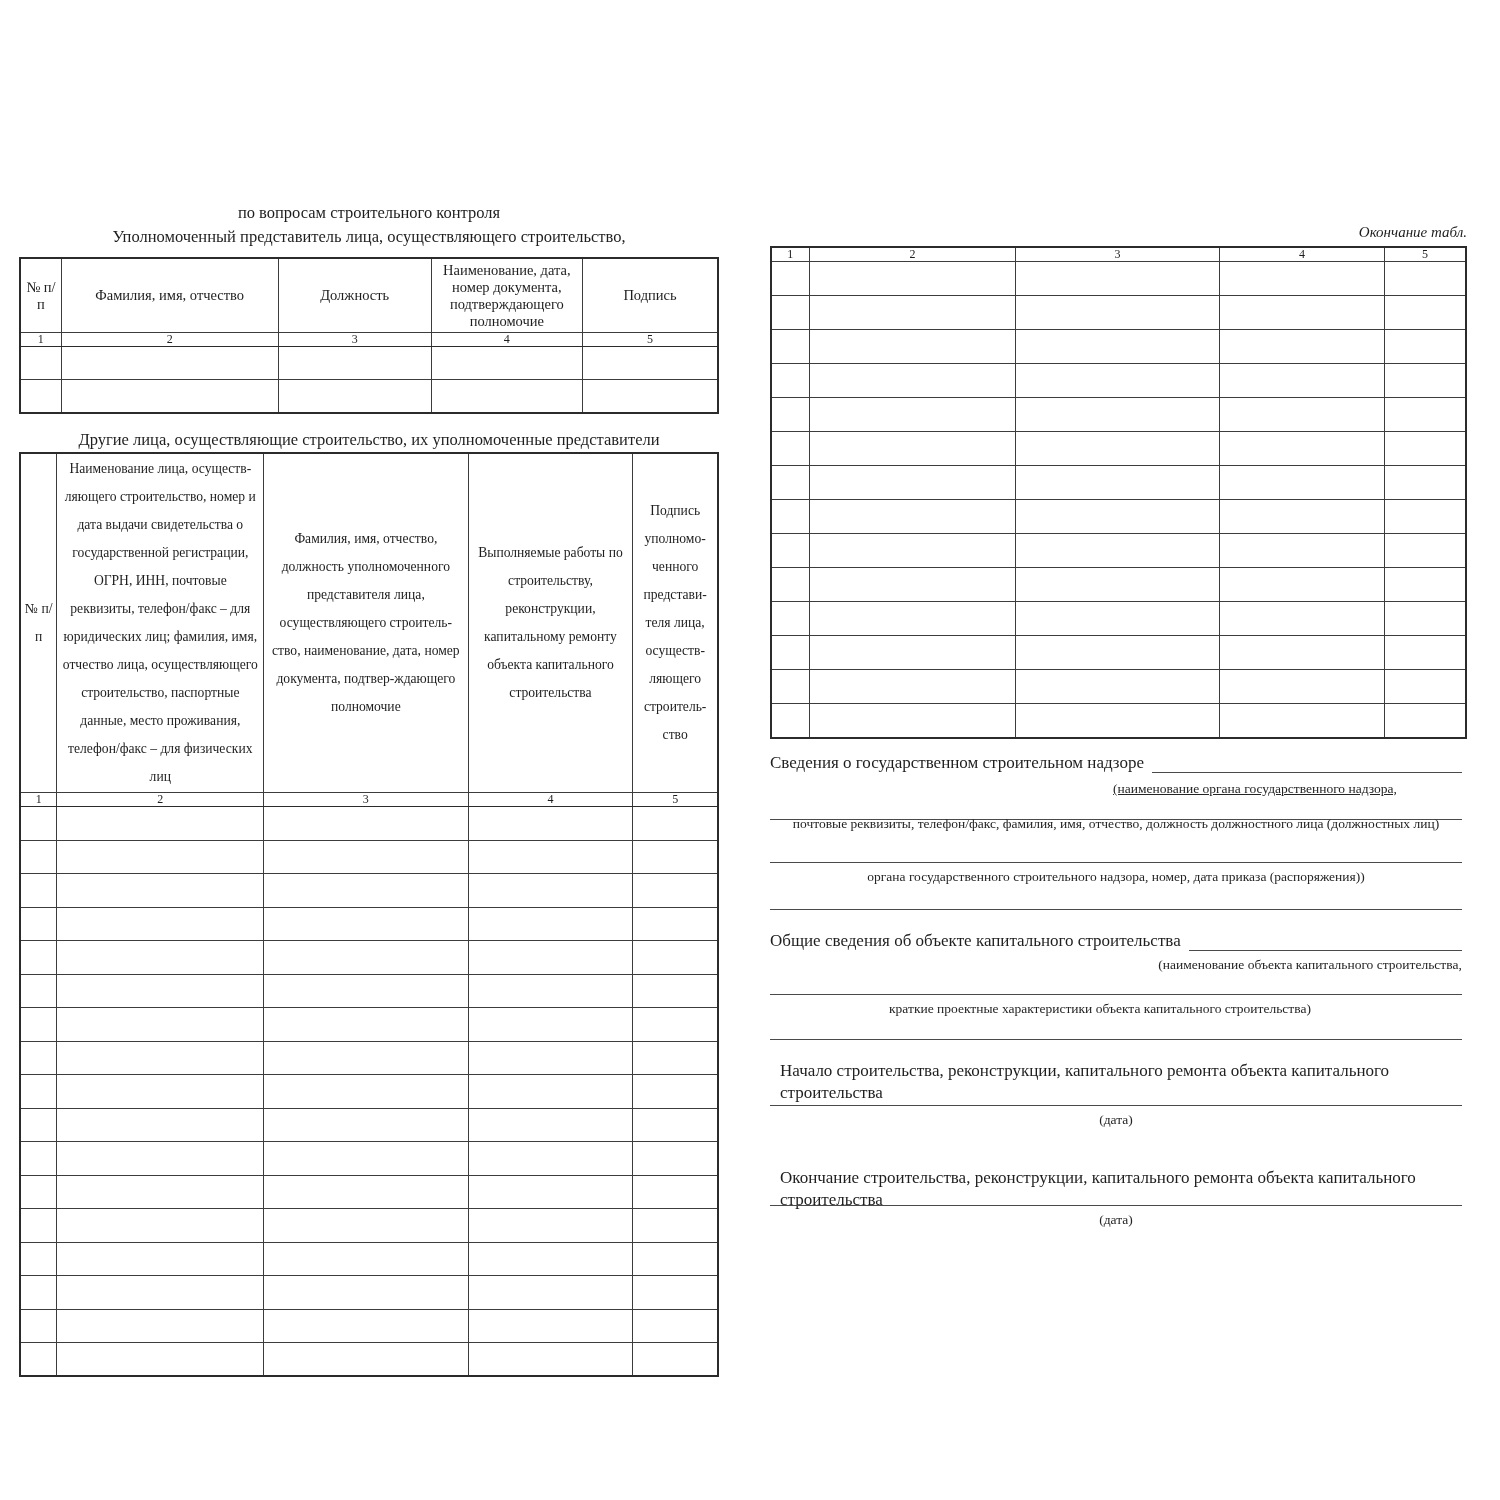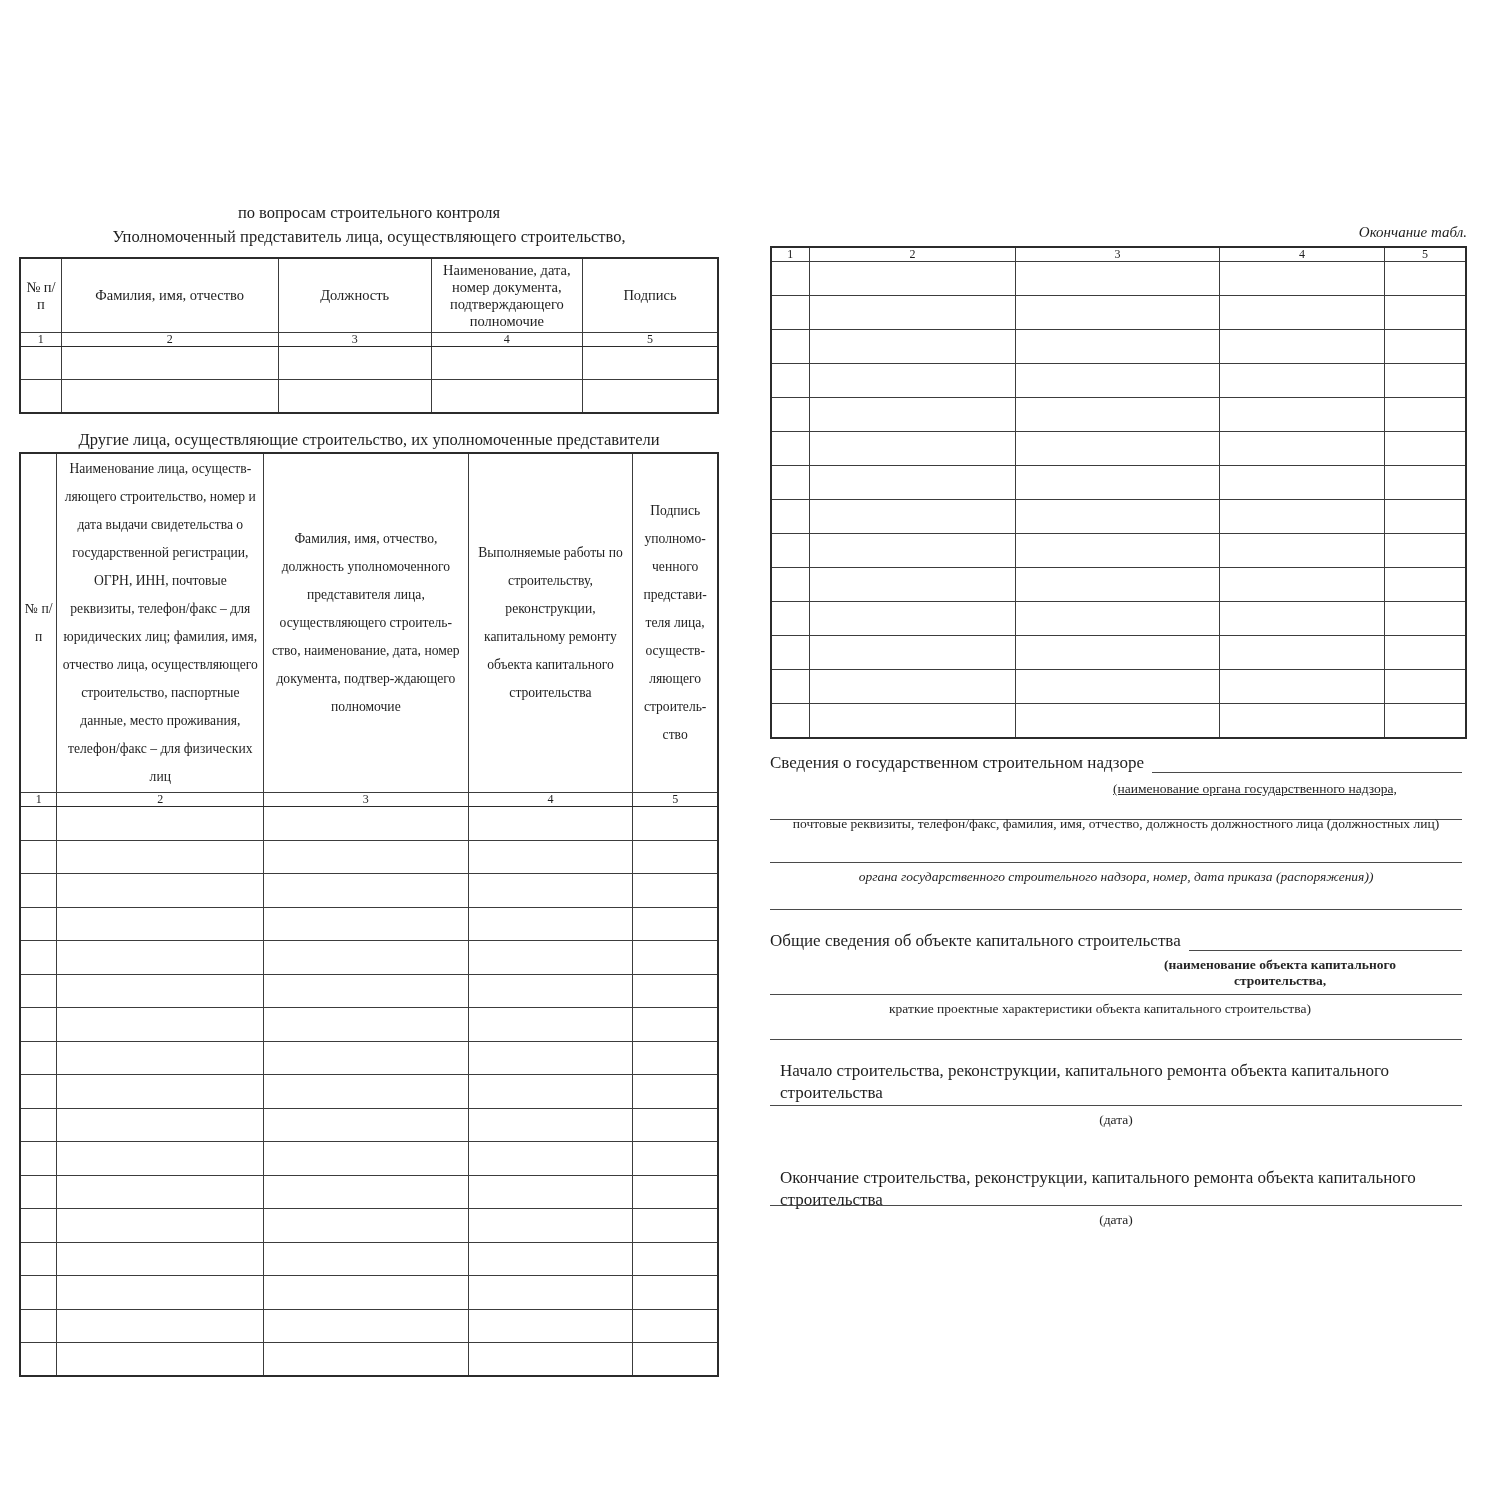--- a/index.html
+++ b/index.html
@@ -407,29 +407,29 @@
   <div class="abs fill-row" style="left:770px;top:752px;width:692px;">
     <span>Сведения о государственном строительном надзоре</span>
     <span class="rule"></span>
   </div>
   <div class="abs caption" style="left:1040px;top:781px;width:430px;text-decoration:underline;">(наименование органа государственного надзора,</div>
 
   <div class="abs hrule" style="left:770px;top:819px;width:692px;"></div>
   <div class="abs caption" style="left:770px;top:816px;width:692px;">почтовые реквизиты, телефон/факс, фамилия, имя, отчество, должность должностного лица (должностных лиц)</div>
 
   <div class="abs hrule" style="left:770px;top:862px;width:692px;"></div>
-  <div class="abs caption" style="left:770px;top:869px;width:692px;font-style:italic;">органа государственного строительного надзора, номер, дата приказа (распоряжения))</div>
+  <div class="abs caption" style="left:770px;top:869px;width:692px;">органа государственного строительного надзора, номер, дата приказа (распоряжения))</div>
 
   <div class="abs hrule" style="left:770px;top:909px;width:692px;"></div>
 
   <div class="abs fill-row" style="left:770px;top:930px;width:692px;">
     <span>Общие сведения об объекте капитального строительства</span>
     <span class="rule"></span>
   </div>
-  <div class="abs caption" style="left:1120px;top:957px;width:320px;font-weight:bold;">(наименование объекта капитального строительства,</div>
+  <div class="abs caption" style="left:1150px;top:957px;width:320px;">(наименование объекта капитального строительства,</div>
 
   <div class="abs hrule" style="left:770px;top:994px;width:692px;"></div>
   <div class="abs caption" style="left:770px;top:1001px;width:660px;">краткие проектные характеристики объекта капитального строительства)</div>
 
   <div class="abs hrule" style="left:770px;top:1039px;width:692px;"></div>
 
   <div class="abs stmt" style="left:780px;top:1060px;width:690px;">Начало строительства, реконструкции, капитального ремонта объекта капитального строительства</div>
   <div class="abs hrule" style="left:770px;top:1105px;width:692px;"></div>
   <div class="abs caption" style="left:770px;top:1112px;width:692px;">(дата)</div>
 

